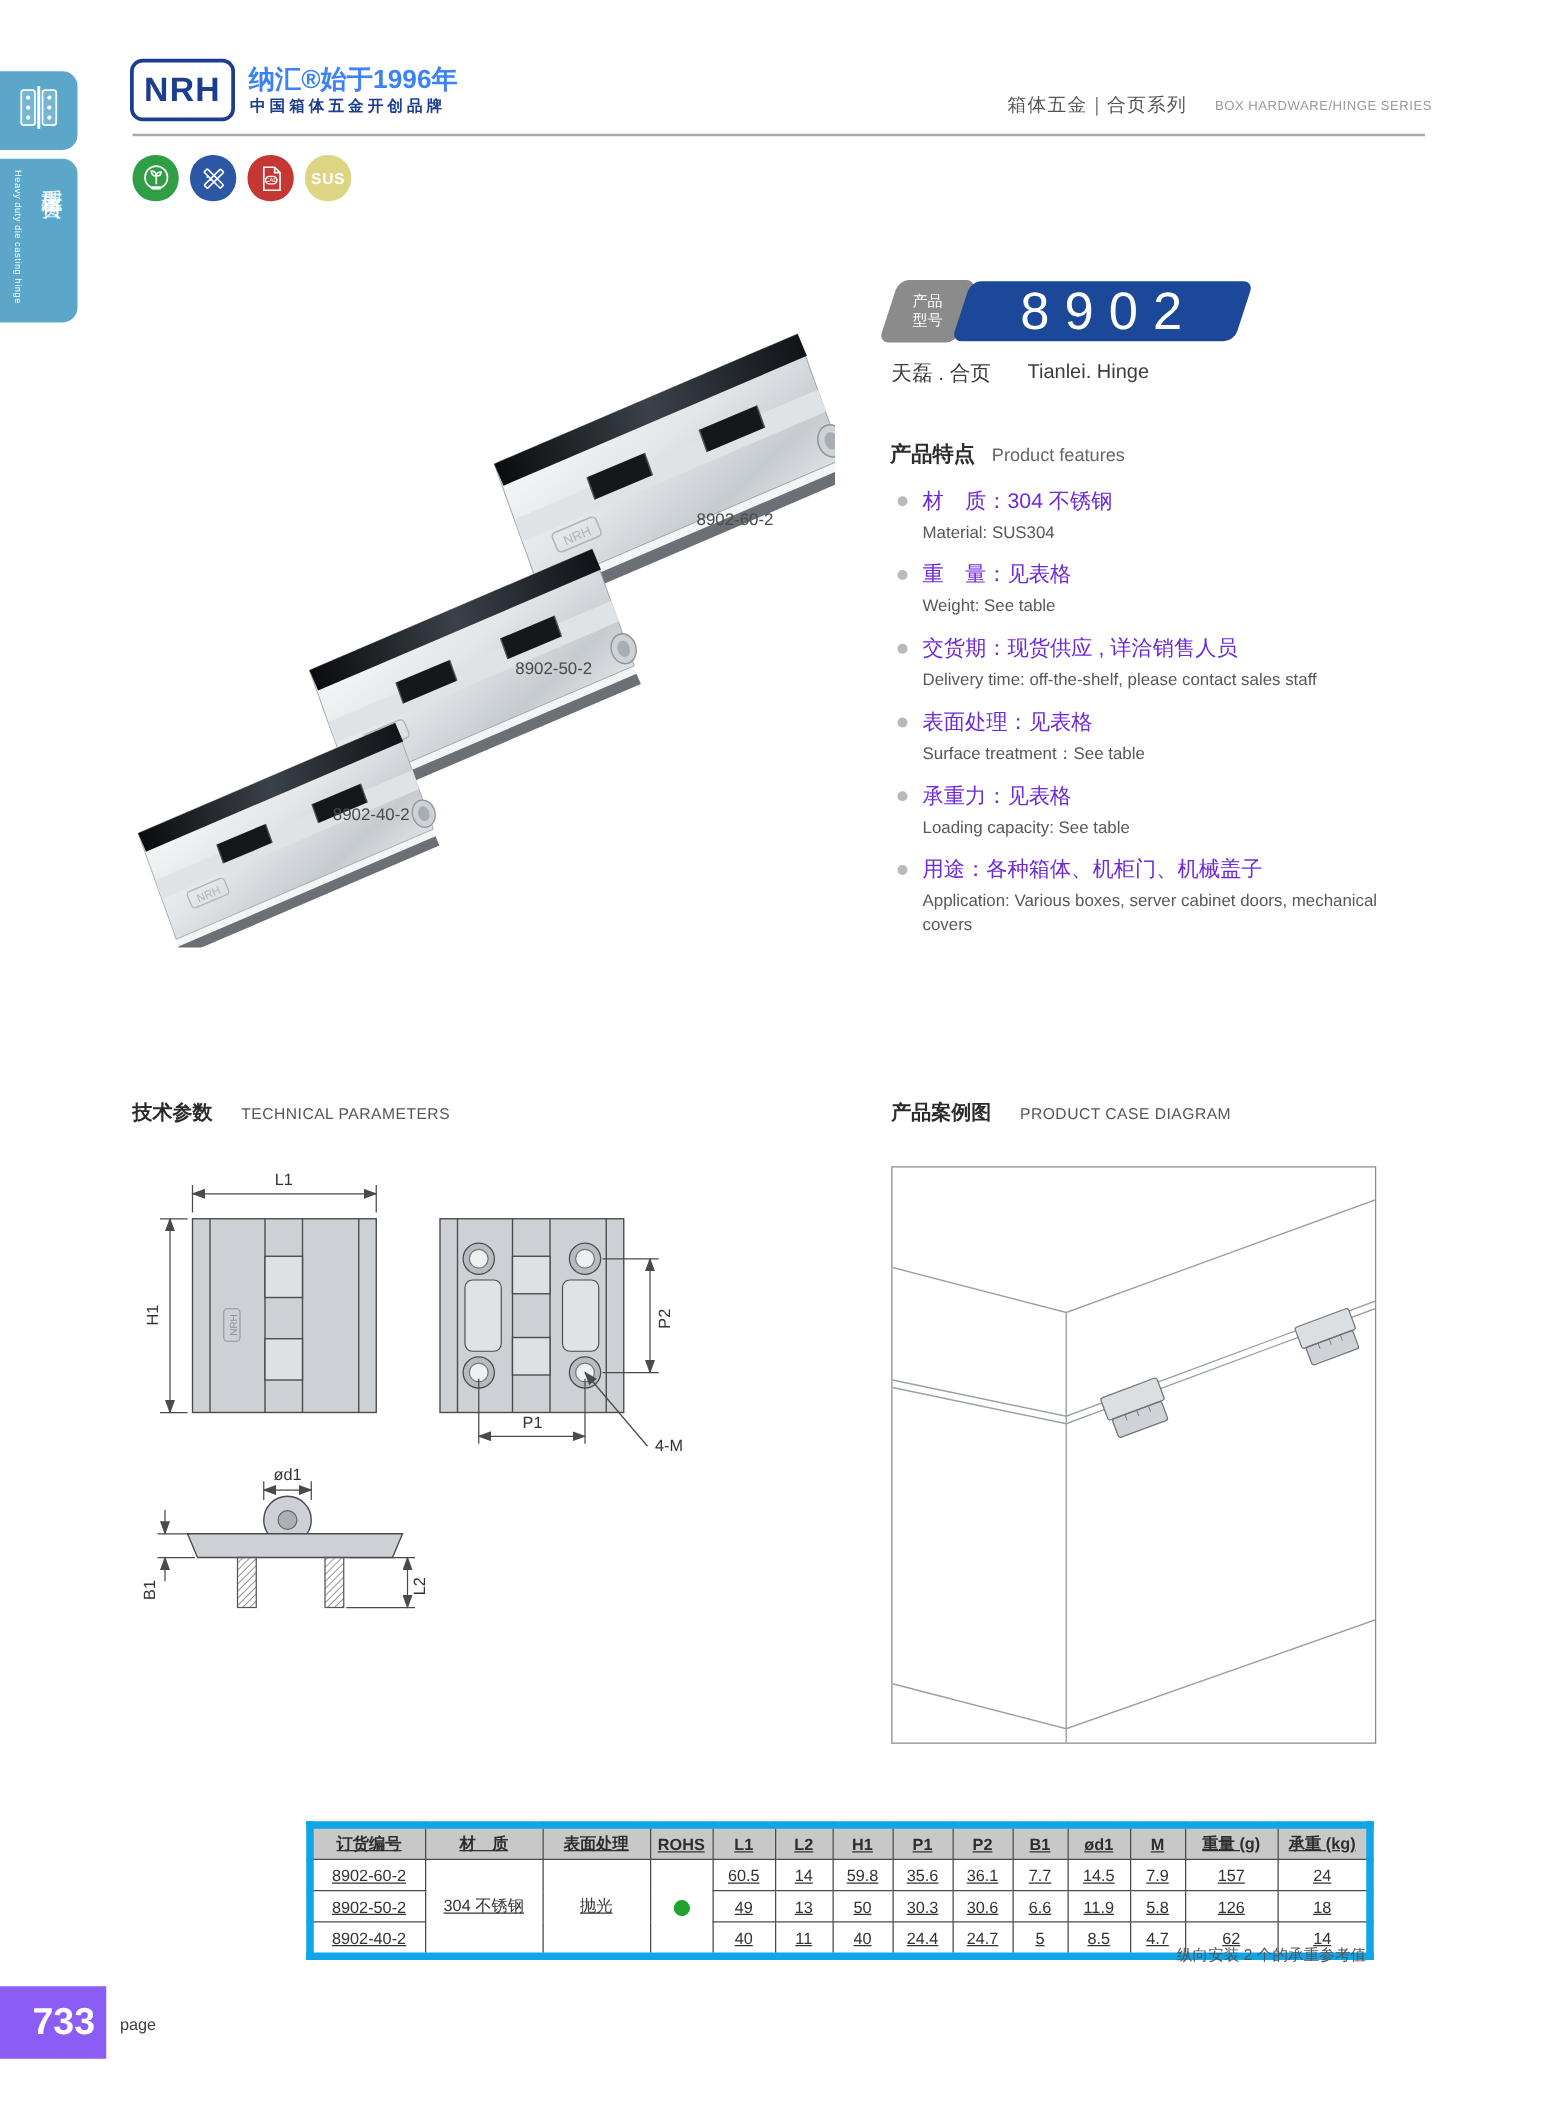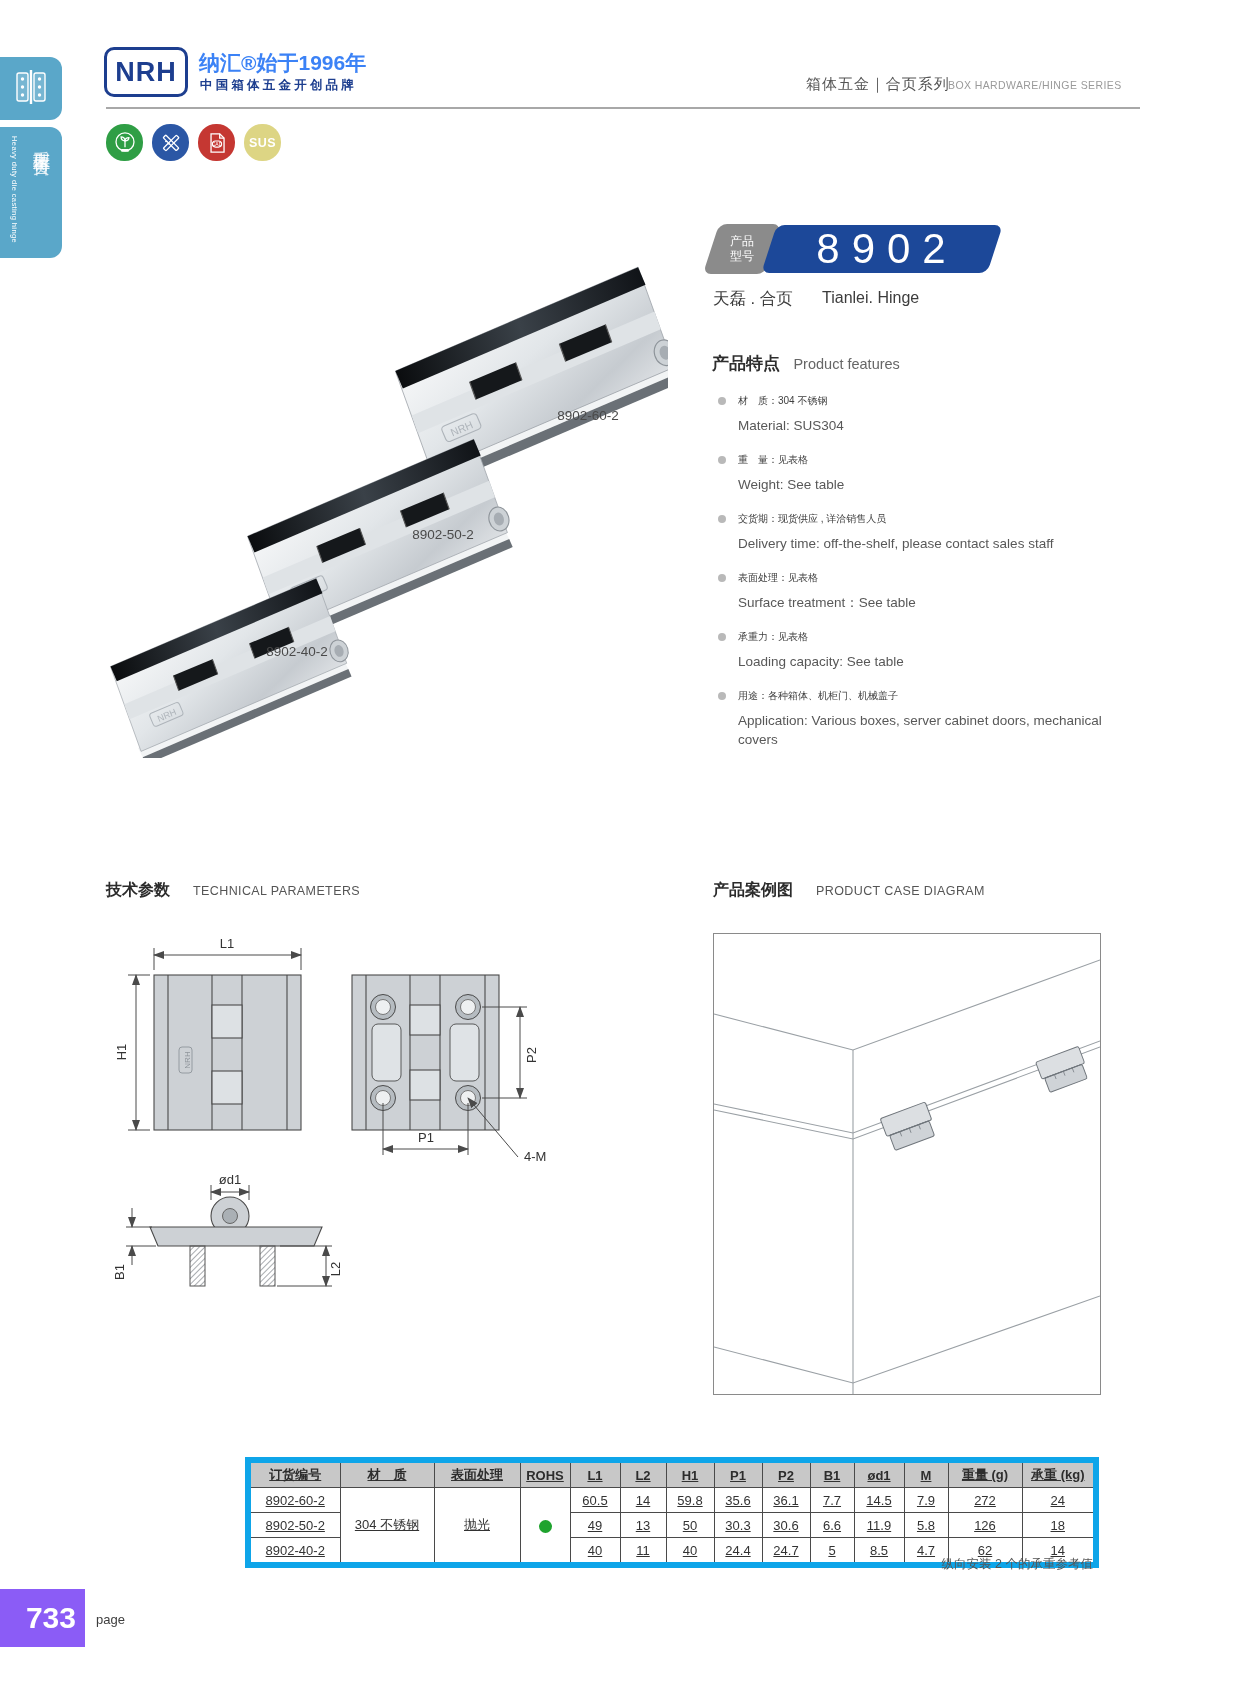--- a/index.html
+++ b/index.html
@@ -16,21 +16,21 @@
   .cat-en{position:absolute;left:10px;top:9px;writing-mode:vertical-rl;text-orientation:mixed;
           font-size:7.5px;color:#fff;letter-spacing:.4px;}
 
   
   .logo-box{left:104px;top:47px;width:78px;height:44px;border:3px solid #1d3e8f;border-radius:10px;
             display:flex;align-items:center;justify-content:center;font-size:27px;font-weight:bold;
             color:#1d3e8f;letter-spacing:1px;}
   .slogan-cn{left:199px;top:49px;font-size:21px;font-weight:bold;color:#3b82f6;}
   .slogan-sub{left:200px;top:77px;font-size:12.5px;font-weight:600;color:#1d3e8f;letter-spacing:3.2px;}
   .section-cn{left:806px;top:75px;font-size:15px;color:#555;letter-spacing:1px;}
-  .section-en{left:948px;top:79px;font-size:10.5px;color:#9a9a9a;letter-spacing:.4px;}
+  .section-en{left:948px;top:79px;font-size:10.5px;color:#9a9a9a;letter-spacing:.4px;padding-left:24px;}
   .head-rule{left:106px;top:107px;width:1034px;height:2px;background:#a8a8a8;}
 
   
   .badges{left:106px;top:124px;display:flex;gap:9px;}
   .badge{width:37px;height:37px;border-radius:18px;display:flex;align-items:center;justify-content:center;}
   .badge.eco{background:#2f9e45;}
   .badge.design{background:#2b57a5;}
   .badge.cad{background:#c53732;}
   .badge.sus{background:#ddd584;color:#fff;font-weight:bold;font-size:12.5px;letter-spacing:.5px;}
 
@@ -47,21 +47,21 @@
   .pname-en{left:822px;top:289px;font-size:16px;color:#3c3c3c;}
 
   
   .feat-wrap{left:712px;top:352px;width:470px;}
   .feat-title-cn{font-size:17px;font-weight:bold;color:#2e2e2e;display:inline-block;}
   .feat-title-en{font-size:14.5px;color:#666;display:inline-block;margin-left:9px;}
   .feat-list{margin-top:16px;width:430px;}
   .feat-item{position:relative;padding-left:26px;margin-bottom:15px;}
   .feat-item::before{content:'';position:absolute;left:6px;top:6px;width:8px;height:8px;
             border-radius:50%;background:#b9b9b9;}
-  .feat-cn{font-size:10px;line-height:20px;color:#404040;}
+  .feat-cn{font-size:17px;line-height:20px;color:#6d28d9;}
   .feat-en{font-size:13.5px;line-height:19px;color:#585858;margin-top:5px;}
 
   
   .sec-title{display:flex;align-items:baseline;gap:23px;}
   .sec-cn{font-size:16px;font-weight:bold;color:#2b2b2b;}
   .sec-en{font-size:12.5px;color:#555;letter-spacing:.4px;}
 
   
   .case-panel{left:713px;top:933px;width:388px;height:462px;border:1px solid #8a8a8a;box-sizing:border-box;}
 
@@ -416,21 +416,21 @@
         <td rowspan="3">抛光</td>
         <td rowspan="3"><span class="dot"></span></td>
         <td>60.5</td>
         <td>14</td>
         <td>59.8</td>
         <td>35.6</td>
         <td>36.1</td>
         <td>7.7</td>
         <td>14.5</td>
         <td>7.9</td>
-        <td>272</td>
+        <td>157</td>
         <td>24</td>
       </tr>
       <tr>
         <td>8902-50-2</td>
         <td>49</td>
         <td>13</td>
         <td>50</td>
         <td>30.3</td>
         <td>30.6</td>
         <td>6.6</td>

